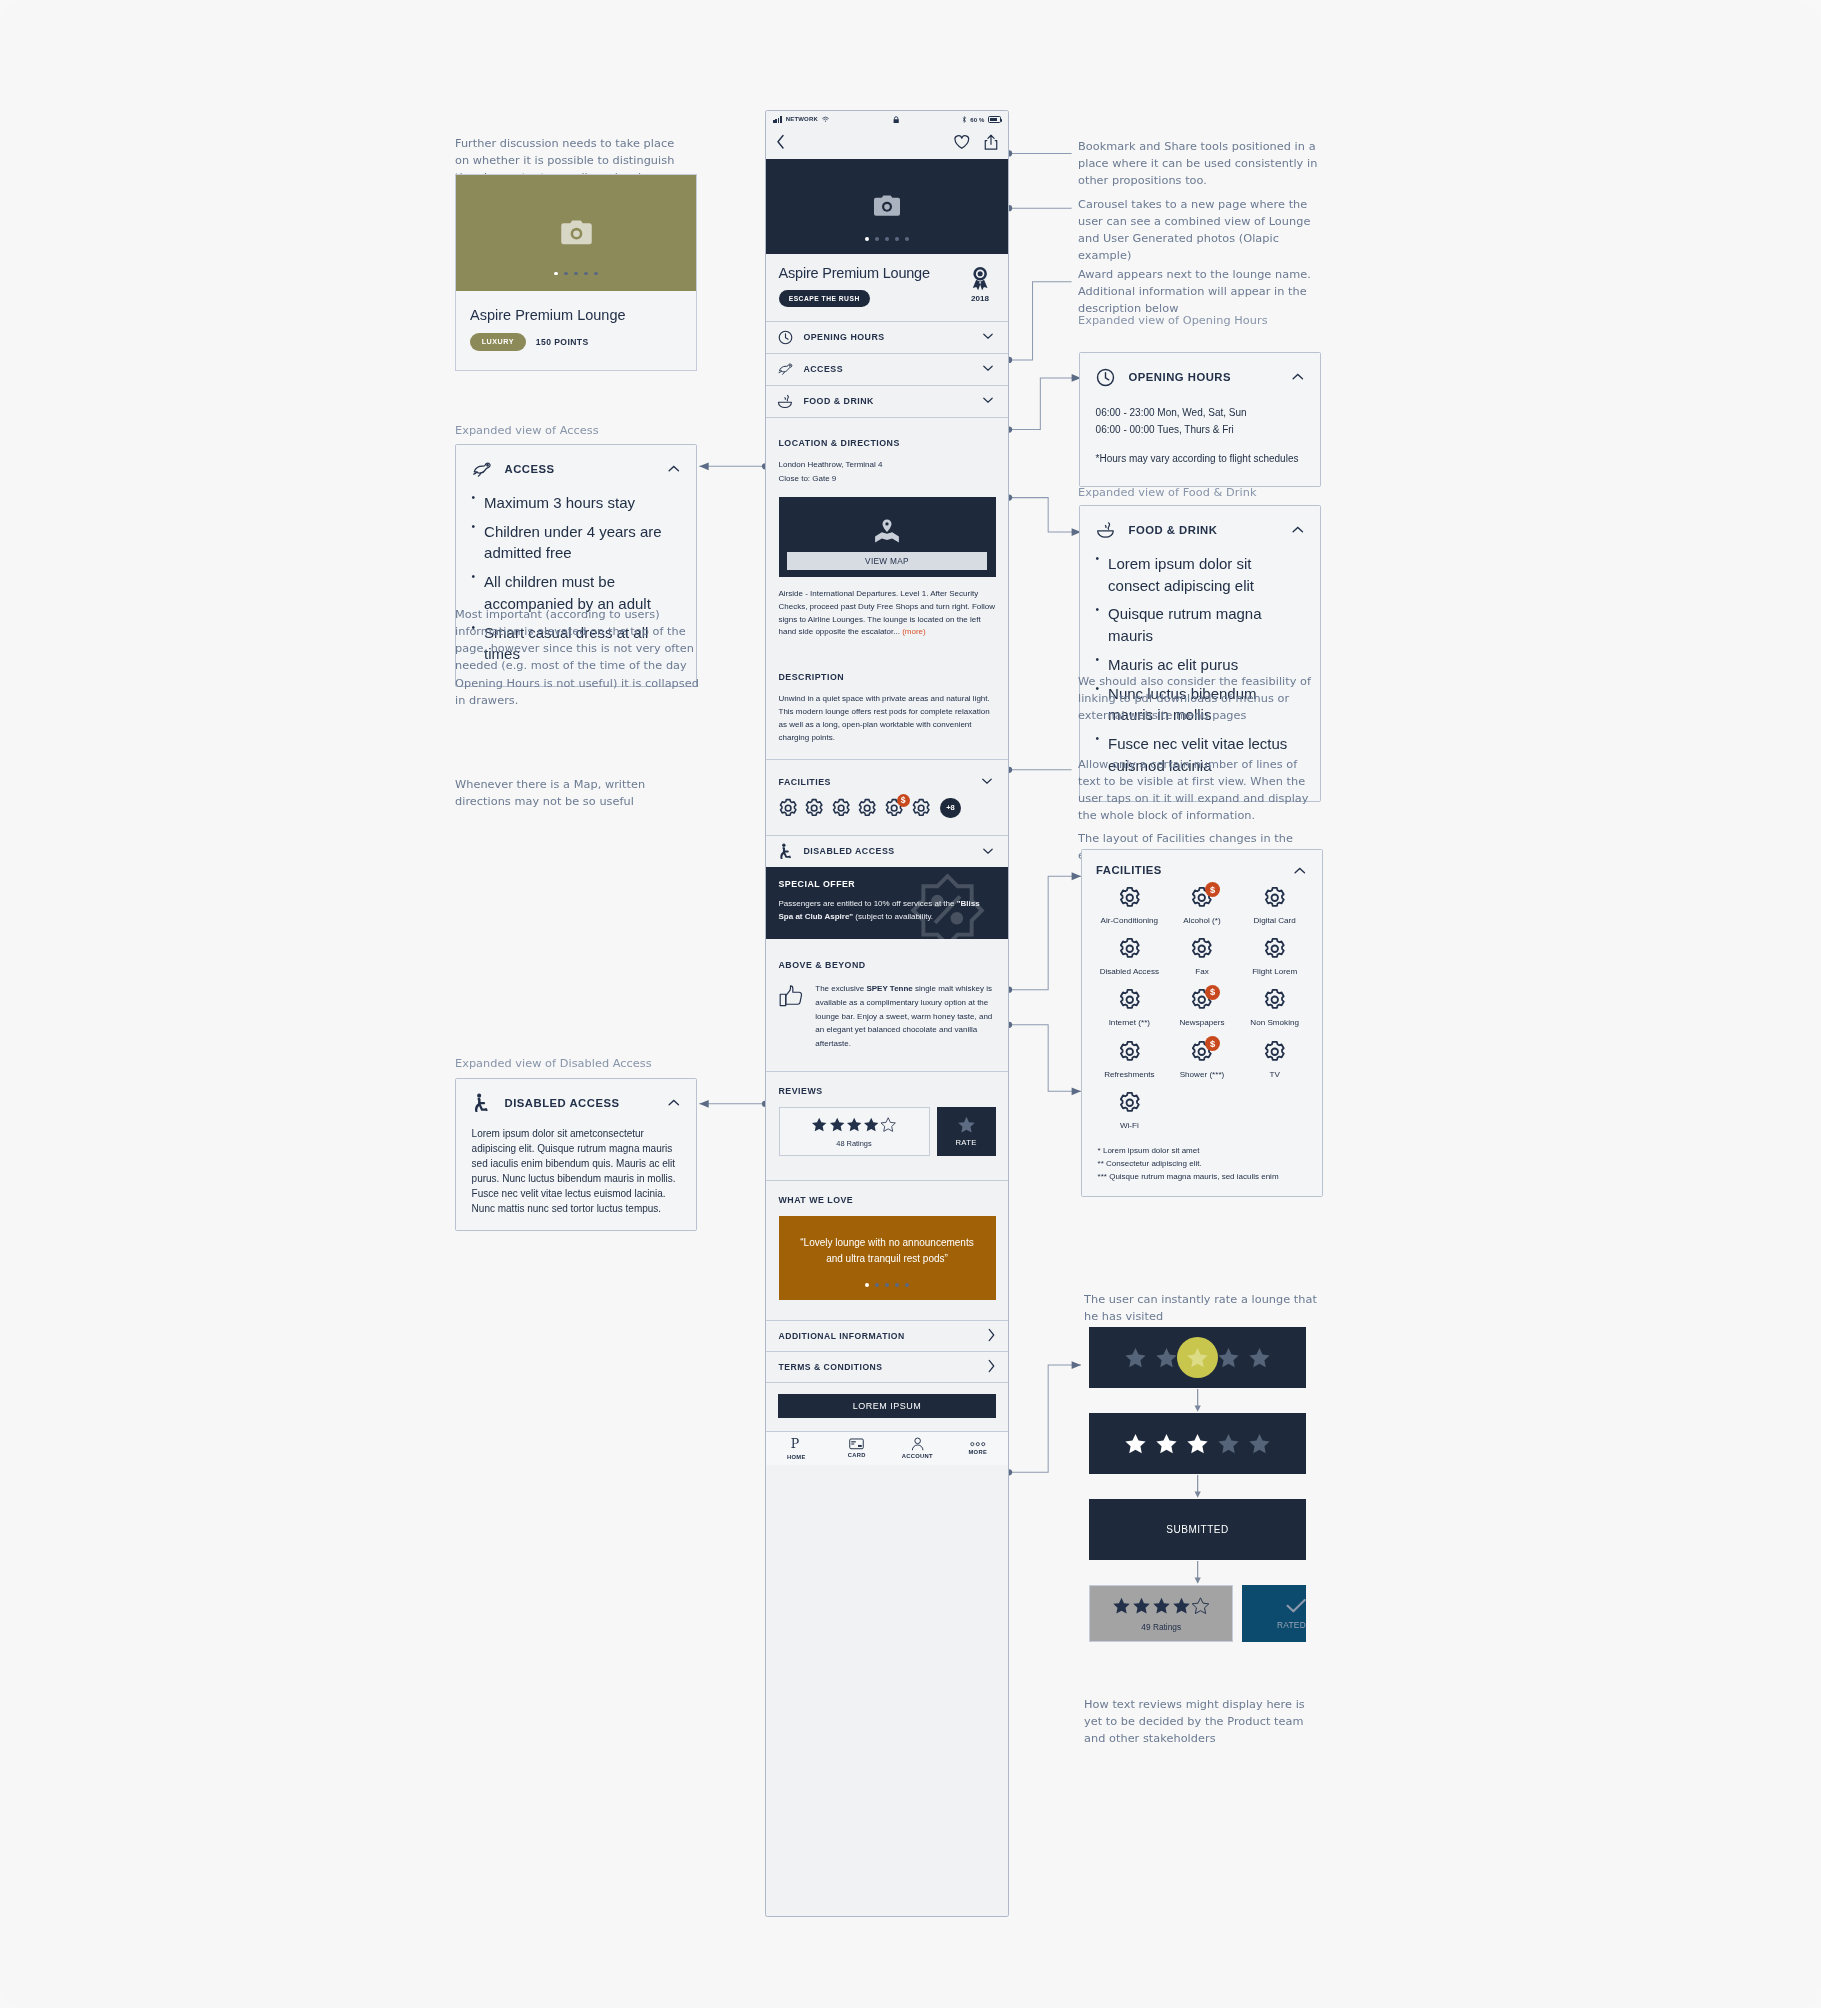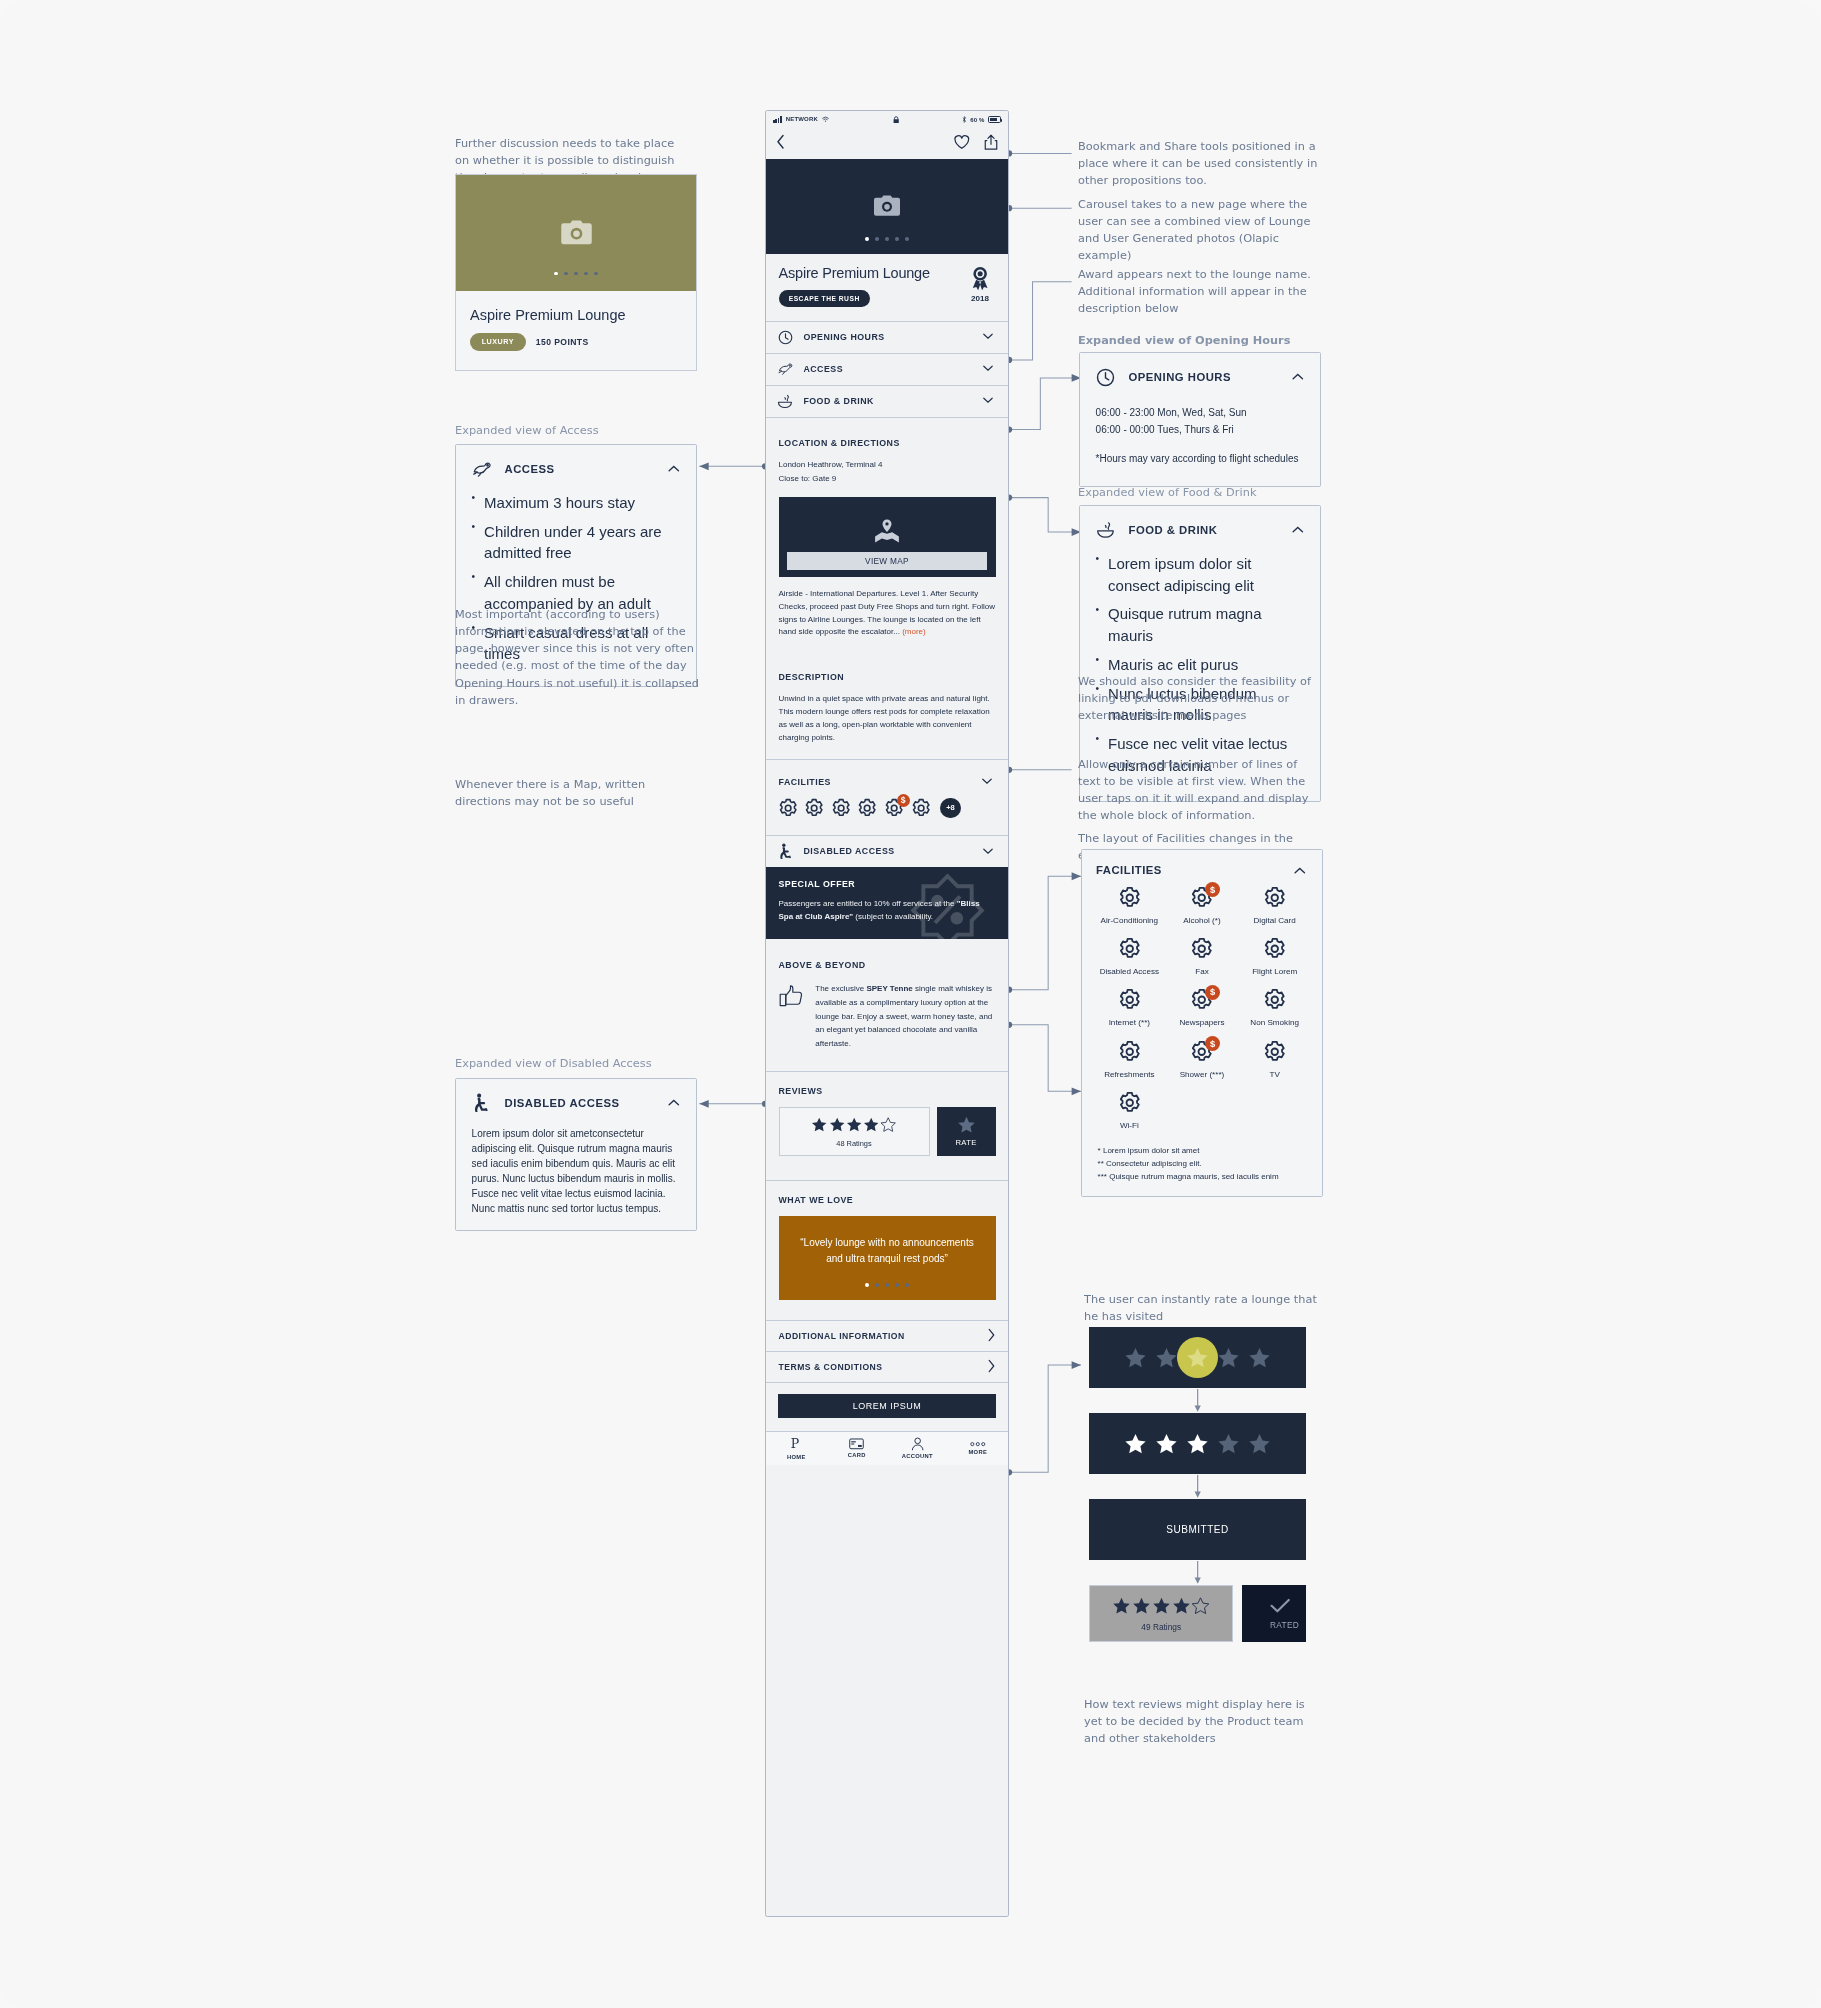--- a/index.html
+++ b/index.html
@@ -176,21 +176,21 @@
   .facnotes { padding: 9.4px 15.6px 12.5px 15.6px; }
   .facnotes div { font-size: 8px; color:#22304a; line-height:1.65; }
 
   
   .flow { position:absolute; }
   .flowbox { background:#1e2a3c; display:flex; align-items:center; justify-content:center; gap: 7.8px; }
   .arrowdown { height: 25px; display:flex; align-items:center; justify-content:center; }
   .submitted { color:#fff; font-size: 10px; letter-spacing:0.5px; }
   .flowrev { display:flex; gap: 8.6px; }
   .flowrev .rb { flex:1; border:0.8px solid #c3ccd8; background:#a3a3a3; padding: 11px 0 9.4px 0; text-align:center; }
-  .flowrev .rated { width: 64px; background:#0f172a; display:flex; flex-direction:column; align-items:flex-start; justify-content:center; gap:6.3px;padding-left:28px;}
+  .flowrev .rated { width: 64px; background:#0c4a6e; display:flex; flex-direction:column; align-items:flex-end; justify-content:center; gap:6.3px;}
   .flowrev .rated span { color:#9aa5b5; font-size: 8.3px; letter-spacing:0.3px;}
 
   
   .conns { position:absolute; inset:0; pointer-events:none; }
 </style>
 </head>
 <body>
 
 <div class="canvas"></div>
 
@@ -686,21 +686,21 @@
       </svg>
       <span>MORE</span>
     </div>
   </div>
 </div>
 
 <div class="note" style="left:1078px; top:138px; width:242px;">Bookmark and Share tools positioned in a place where it can be used consistently in other propositions too.</div>
 <div class="note" style="left:1078px; top:196px; width:242px;">Carousel takes to a new page where the user can see a combined view of Lounge and User Generated photos (Olapic example)</div>
 <div class="note" style="left:1078px; top:266px; width:235px;">Award appears next to the lounge name. Additional information will appear in the description below</div>
 
-<div class="note sub" style="left:1078px; top:332px; width:242px;font-weight:bold;">Expanded view of Opening Hours</div>
+<div class="note sub" style="left:1078px; top:312px; width:242px;">Expanded view of Opening Hours</div>
 
 <div class="panel" style="left:1079px; top:352px; width:242px;">
   <div class="panel-head">
     <span class="pico">
       <svg width="19" height="19" viewBox="0 0 20 20">
           <circle cx="10" cy="10" r="8.4" fill="none" stroke="#22304a" stroke-width="1.5"></circle>
           <path d="M10 5v5.4l3.4 2" fill="none" stroke="#22304a" stroke-width="1.5" stroke-linecap="round"></path>
         </svg>
     </span>
     <span class="panel-title">OPENING HOURS</span>

